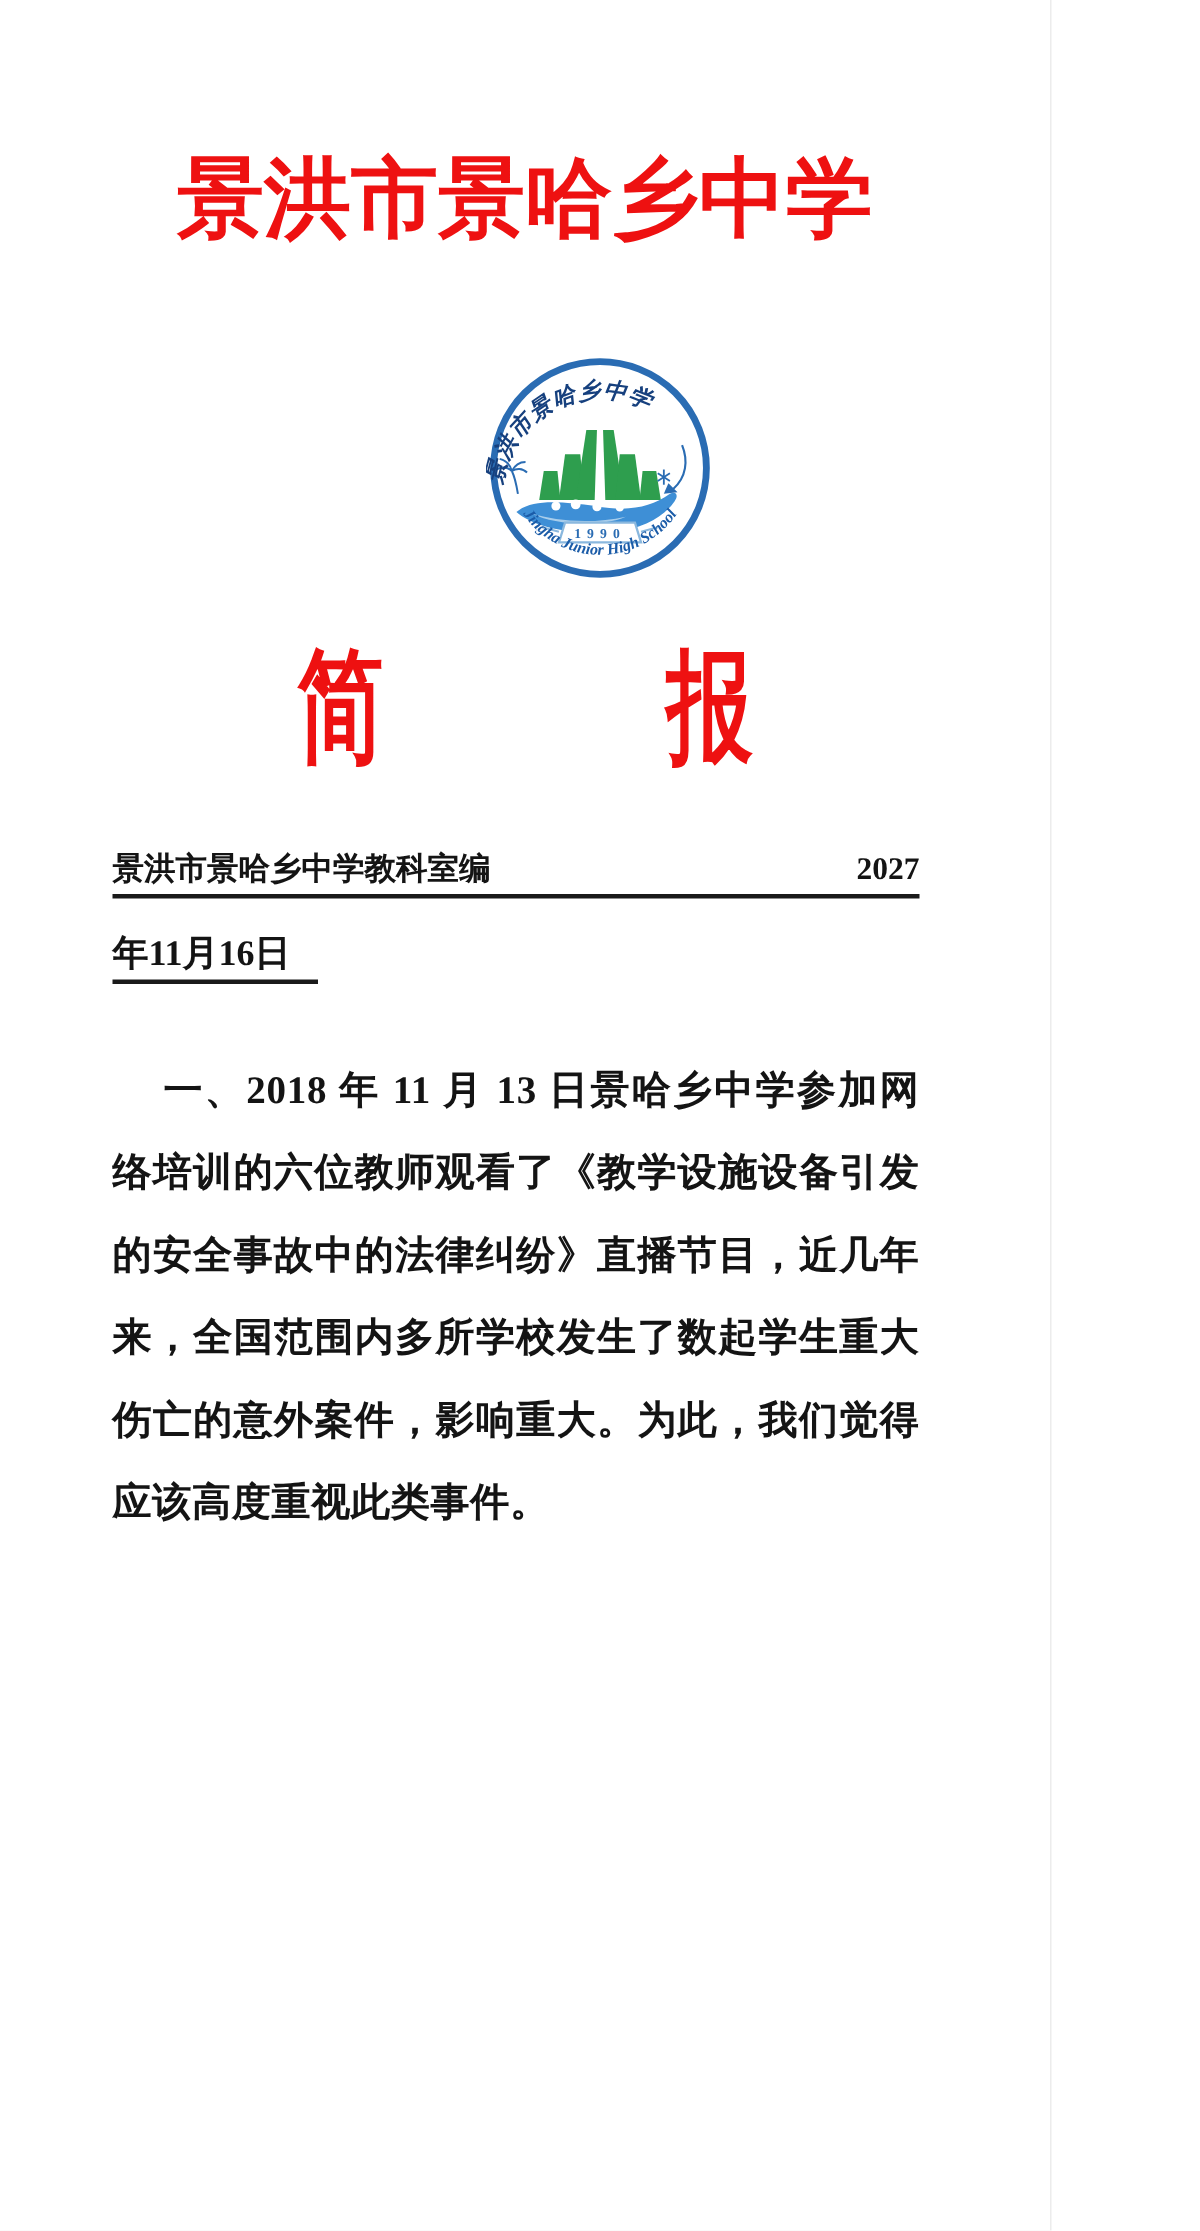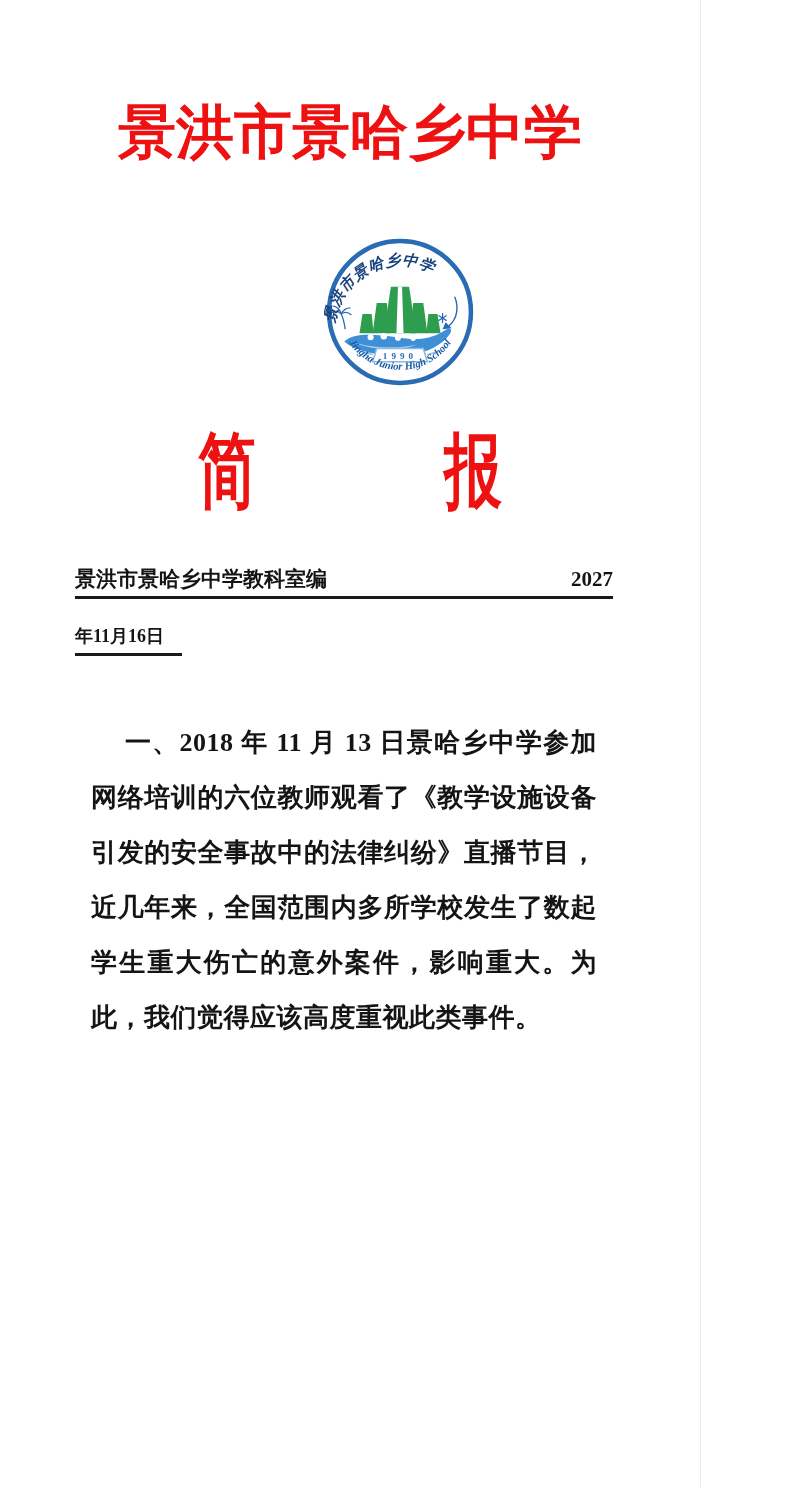--- a/index.html
+++ b/index.html
@@ -73,41 +73,41 @@
     padding-bottom: 4px;
     font-size: 21px;
     line-height: 26px;
     text-align: center;
   }
   .masthead-row .editor { white-space: nowrap; }
   .masthead-row .fill-line { flex: 1 1 auto; }
   .masthead-row .year { white-space: nowrap; }
   .masthead-row2 {
     margin-top: 24px;
-    font-size: 18px;
+    font-size: 24px;
     line-height: 26px;
   }
   .masthead-row2 .date-rest {
     display: inline-block;
     border-bottom: 3px solid #1a1a1a;
     padding: 0 18px 4px 0;
   }
   
   .body-text {
     position: absolute;
     top: 699px;
     left: 75px;
     right: 87px;
     color: #141414;
     font-size: 26px;
     line-height: 55px;
     font-weight: 700;
     letter-spacing: 0.5px;
   }
-  .body-text p { margin: 16px; }
+  .body-text p { margin: 0; }
   .para1 {
     text-indent: 34px;
     text-align: justify;
   }
   .para2 {
     padding-left: 100px;
   }
 </style>
 </head>
 <body>

